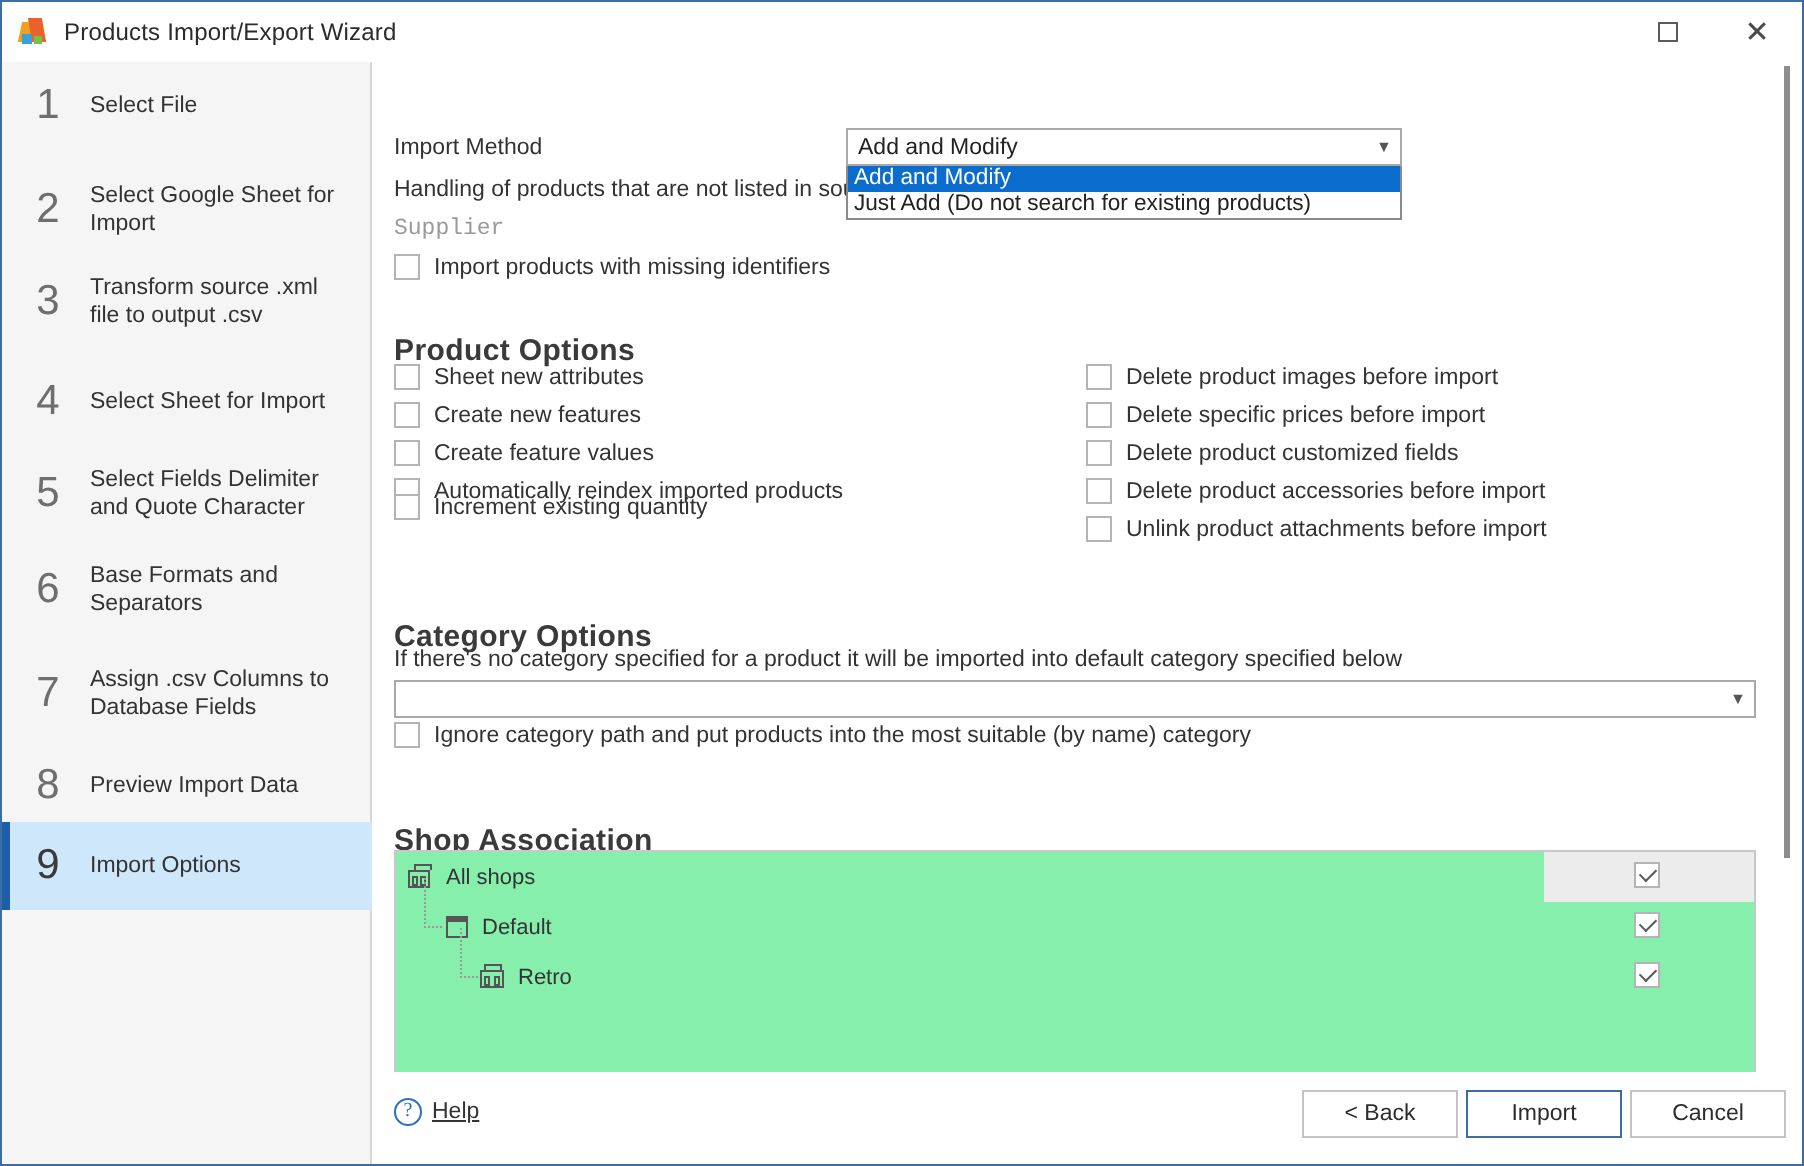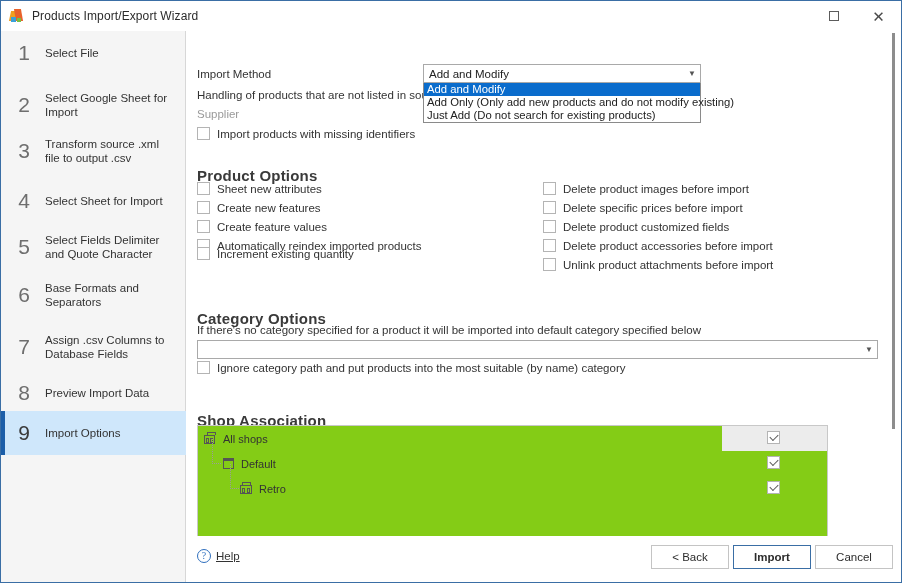--- a/index.html
+++ b/index.html
@@ -139,22 +139,22 @@
   }
 
   .section-h {
     position: absolute; font-size: 15px; color: #3a3a3a;
     font-weight: bold; letter-spacing: .2px; margin-top: 16px;
   }
 
   
   #shop-tree {
     position: absolute; left: 10px; top: 394px;
-    width: 631px; height: 125px;
-    border: 1px solid #c8c8c8; background: #84cc16;
+    width: 681px; height: 125px;
+    border: 1px solid #c8c8c8; background: #86efac;
   }
   .tree-row {
     position: relative; height: 25px;
     display: flex; align-items: center;
   }
   .tree-row .cell-hl {
     position: absolute; right: 0; top: 0;
     width: 105px; height: 25px; background: #ececec;
   }
   .tree-row .tick {
@@ -204,21 +204,21 @@
     text-decoration: underline;
   }
   .btn {
     position: absolute; top: 9px; height: 24px; width: 78px;
     background: #ffffff; border: 1px solid #c4c4c4;
     font-size: 11.5px; color: #2c2c2c;
     display: flex; align-items: center; justify-content: center;
   }
   .btn.default { border: 1.6px solid #3a6ea5; }
   #btn-back { left: 464px; }
-  #btn-import { left: 546px; font-weight: bold; }
+  #btn-import { left: 546px; }
   #btn-cancel { left: 628px; }
 </style>
 </head>
 <body>
 
 <div id="window">
 
   <div id="titlebar">
     <div id="app-icon">
       <div class="s1"></div>
@@ -279,25 +279,24 @@
     <div class="row-label" style="left:10px; top:37px;">Import Method</div>
     <div class="row-label" style="left:10px; top:58px;">Handling of products that are not listed in source file</div>
 
     <div class="combo" style="left:236px; top:33px; width:278px; height:19px;">
       <div class="val">Add and Modify</div>
       <div class="arrow">▼</div>
     </div>
 
     <div id="dropdown-list" style="left:236px; top:52px;">
       <div class="opt sel">Add and Modify</div>
-      <div class="opt">Add Only (Only add new products and do not modify existing)</div>
       <div class="opt">Just Add (Do not search for existing products)</div>
     </div>
 
-    <div class="row-label dim" style="left:10px; top:77px;">Supplier</div>
+    <div class="row-label dim" style="left:10px; top:77px;font-family:Liberation Mono, monospace;">Supplier</div>
     <div class="cbrow" style="left:10px; top:96px;">
       <div class="cbox"></div>
       <div class="ctext">Import products with missing identifiers</div>
     </div>
 
     <div class="section-h" style="left:10px; top:120px;">Product Options</div>
 
     <div class="cbrow" style="left:10px; top:151px;">
       <div class="cbox"></div>
       <div class="ctext">Sheet new attributes</div>

